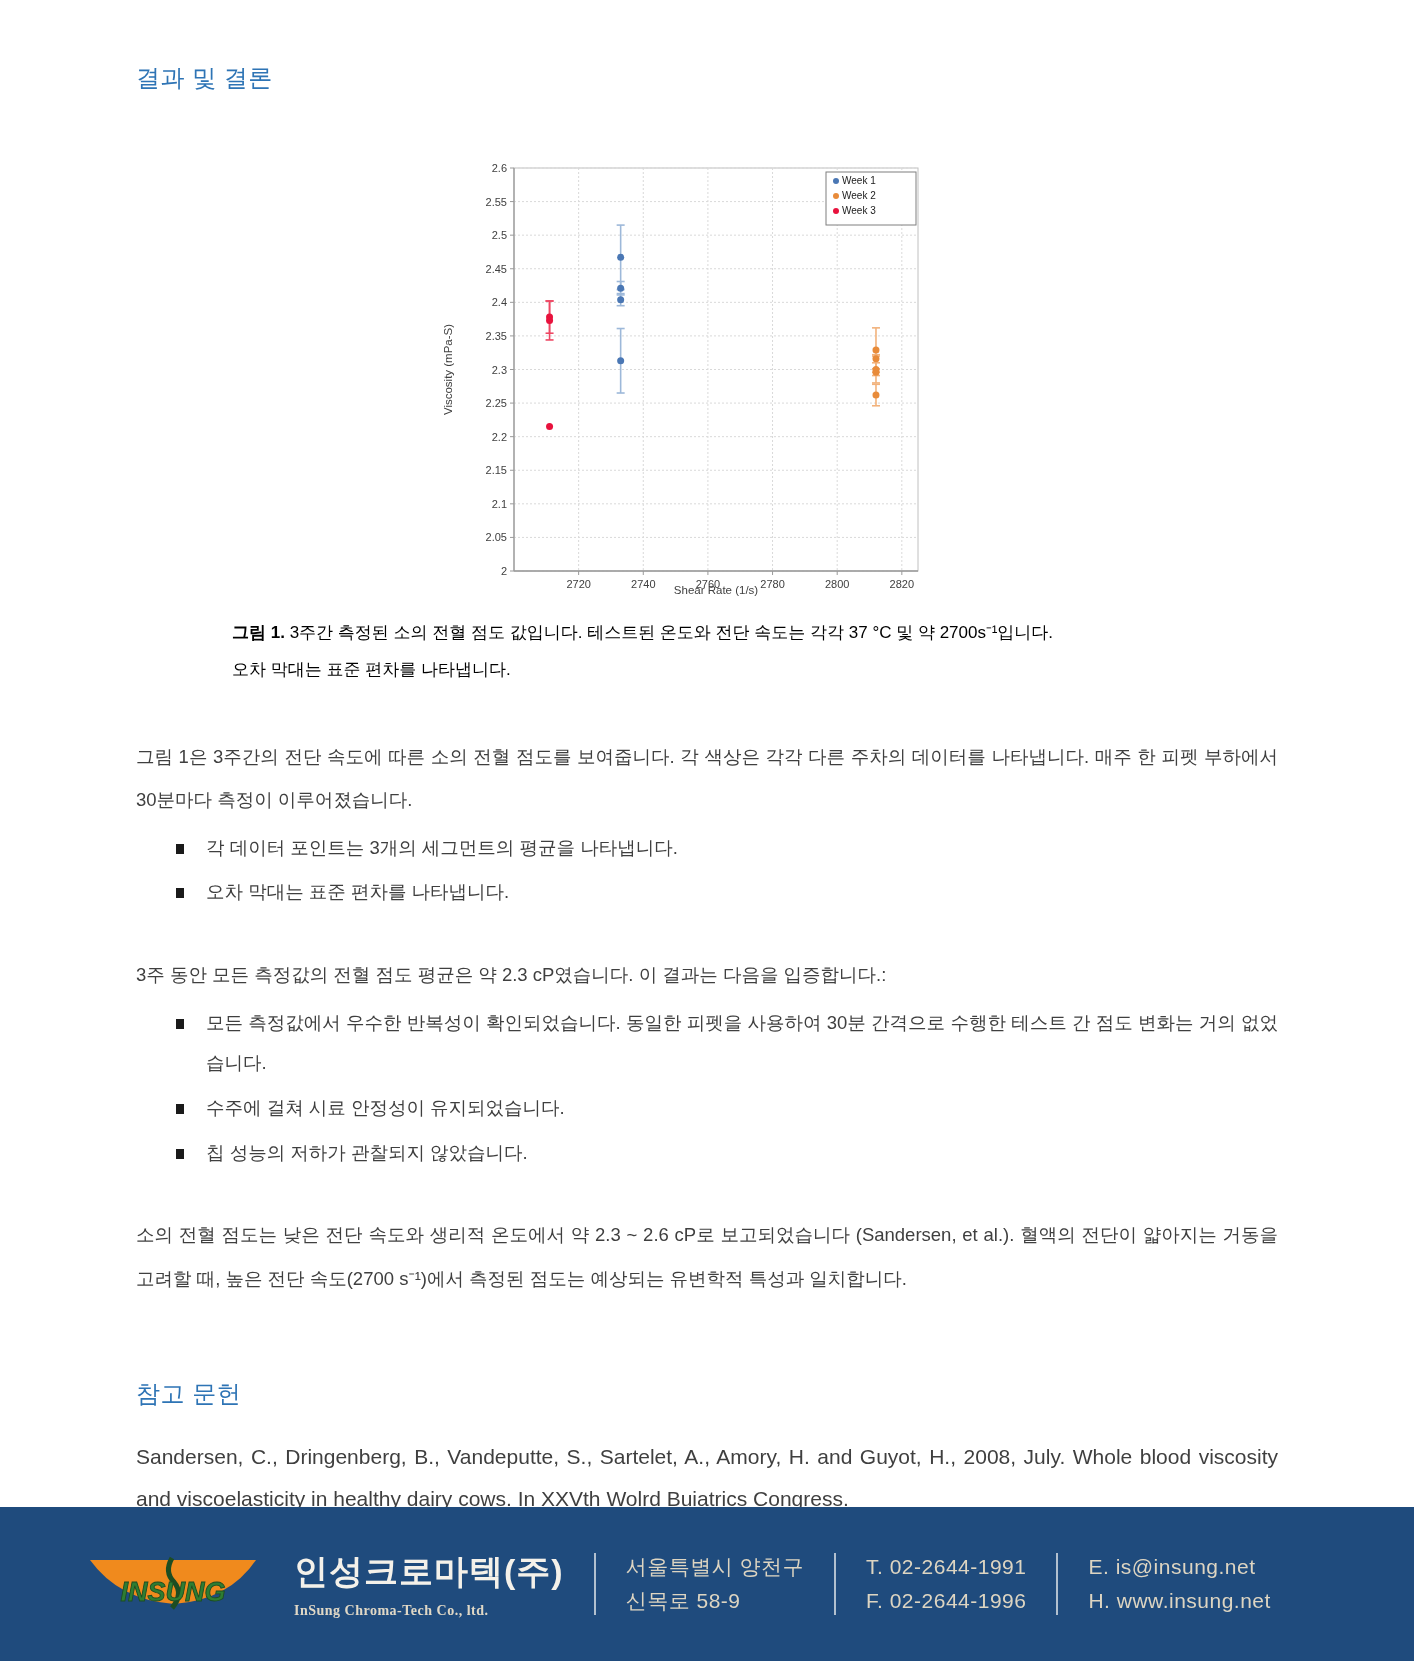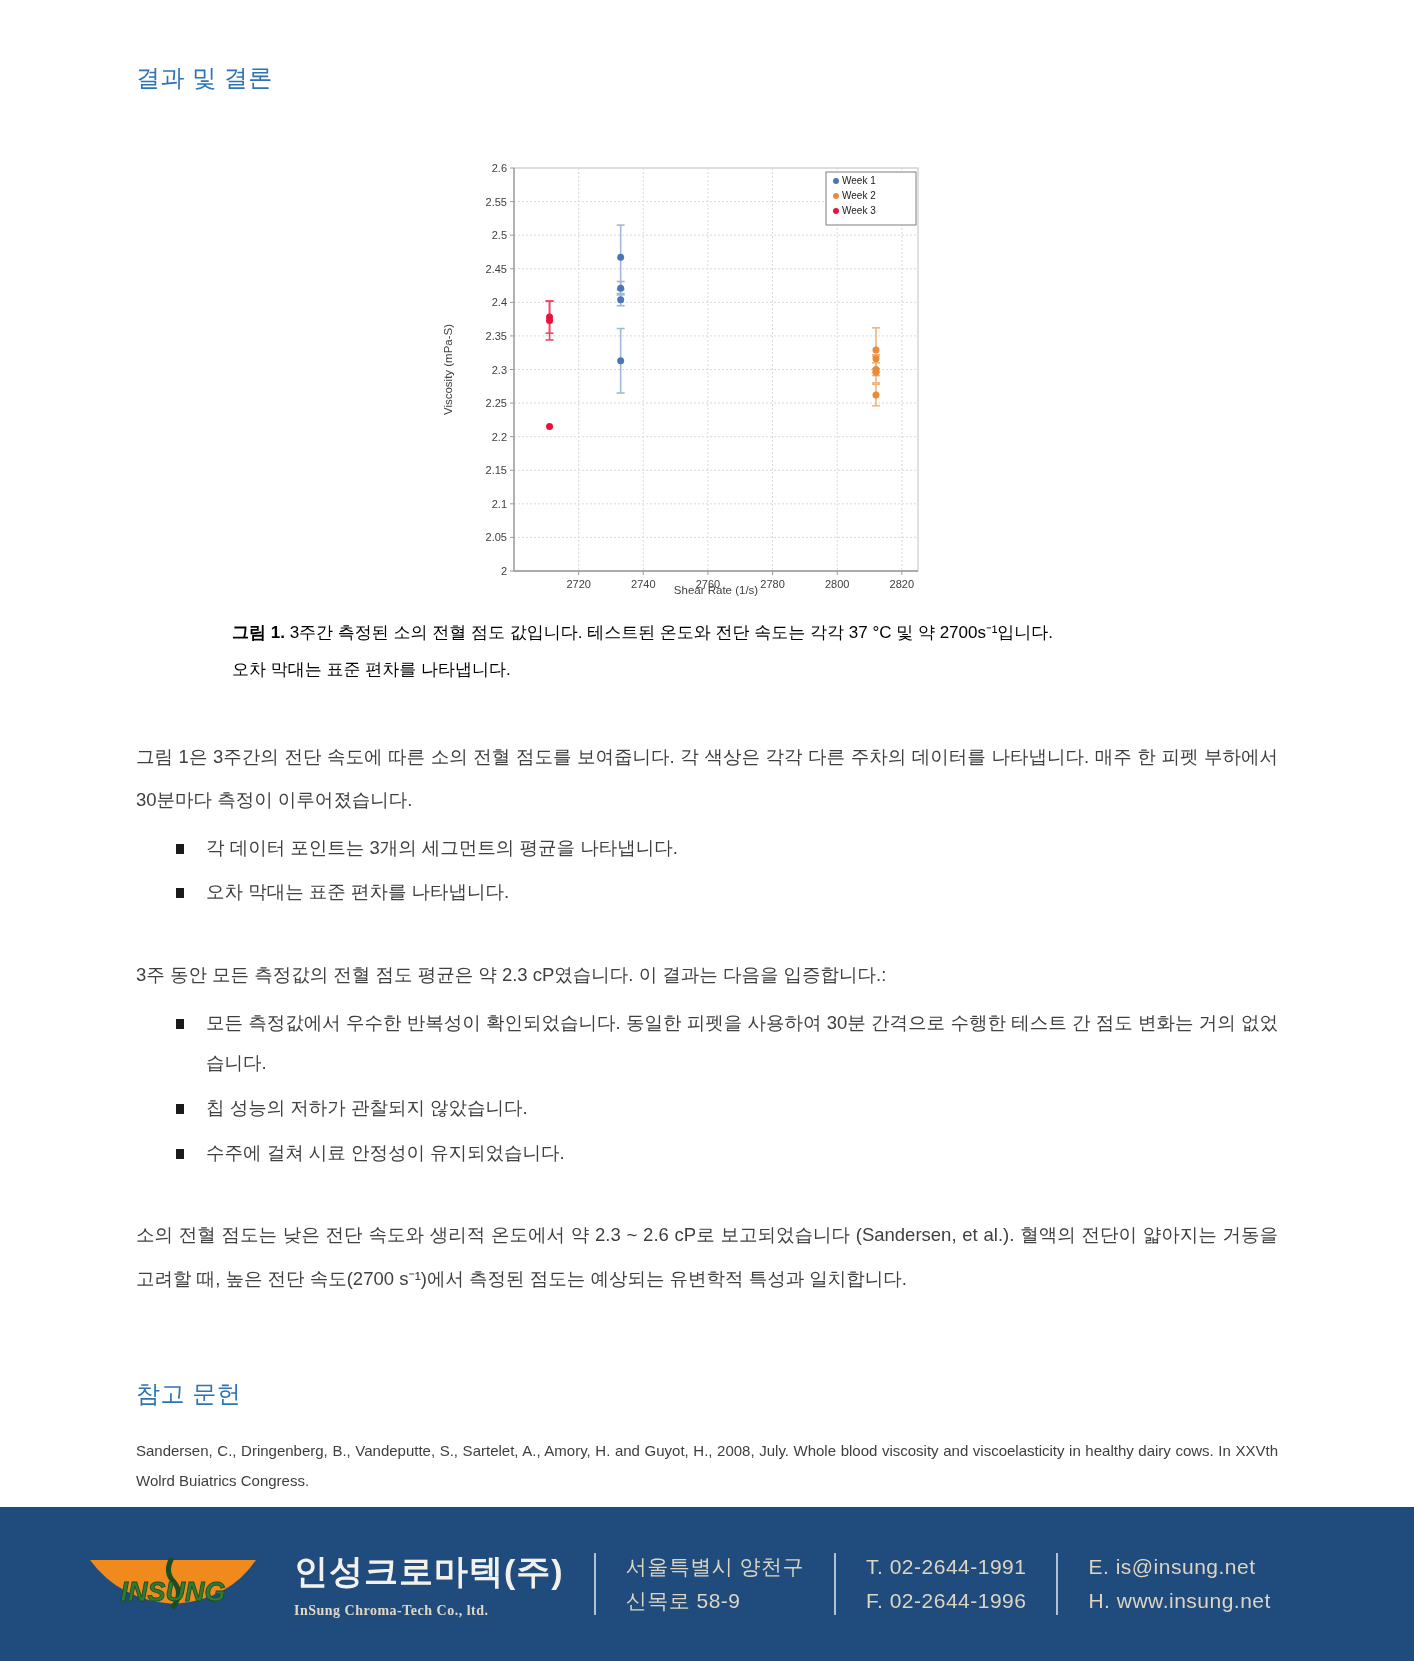--- a/index.html
+++ b/index.html
@@ -34,21 +34,21 @@
   ul.sq-list { list-style:none; margin-top:6px; }
   ul.sq-list li {
     position:relative; padding-left:70px; font-size:18.5px;
     line-height:2.2; text-align:justify; color:#3f3f3f; margin-top:4px;
   }
   ul.sq-list li .sq {
     position:absolute; left:40px; top:16px;
     width:8px; height:10px; background:#1a1a1a; display:inline-block;
   }
   p.ref-par {
-    margin-top:26px; font-size:15px; line-height:2.0;
+    margin-top:26px; font-size:21px; line-height:2.0;
     text-align:justify; color:#3f3f3f;
   }
 
   
   footer.site-footer {
     position:absolute; left:0; bottom:0; width:1414px; height:154px;
     background:#1f4b7d; display:flex; align-items:center;
   }
   .f-logo { margin-left:88px; width:170px; flex:0 0 auto; }
   .f-company { margin-left:36px; flex:0 0 auto; }
@@ -217,25 +217,25 @@
 
   <p class="body-par tight">3주 동안 모든 측정값의 전혈 점도 평균은 약 2.3 cP였습니다. 이 결과는 다음을 입증합니다.:</p>
 
   <ul class="sq-list">
     <li>
       <span class="sq"></span>
       <span>모든 측정값에서 우수한 반복성이 확인되었습니다. 동일한 피펫을 사용하여 30분 간격으로 수행한 테스트 간 점도 변화는 거의 없었습니다.</span>
     </li>
     <li>
       <span class="sq"></span>
+      <span>수주에 걸쳐 시료 안정성이 유지되었습니다.</span>
+    </li>
+    <li>
+      <span class="sq"></span>
       <span>칩 성능의 저하가 관찰되지 않았습니다.</span>
-    </li>
-    <li>
-      <span class="sq"></span>
-      <span>수주에 걸쳐 시료 안정성이 유지되었습니다.</span>
     </li>
   </ul>
 
   <p class="body-par tight">소의 전혈 점도는 낮은 전단 속도와 생리적 온도에서 약 2.3 ~ 2.6 cP로 보고되었습니다 (Sandersen, et al.). 혈액의 전단이 얇아지는 거동을 고려할 때, 높은 전단 속도(2700 s⁻¹)에서 측정된 점도는 예상되는 유변학적 특성과 일치합니다.</p>
 
   <h2 class="sec-head head-refs">참고 문헌</h2>
 
   <p class="ref-par">Sandersen, C., Dringenberg, B., Vandeputte, S., Sartelet, A., Amory, H. and Guyot, H., 2008, July. Whole blood viscosity and viscoelasticity in healthy dairy cows. In XXVth Wolrd Buiatrics Congress.</p>
 
 </div>

